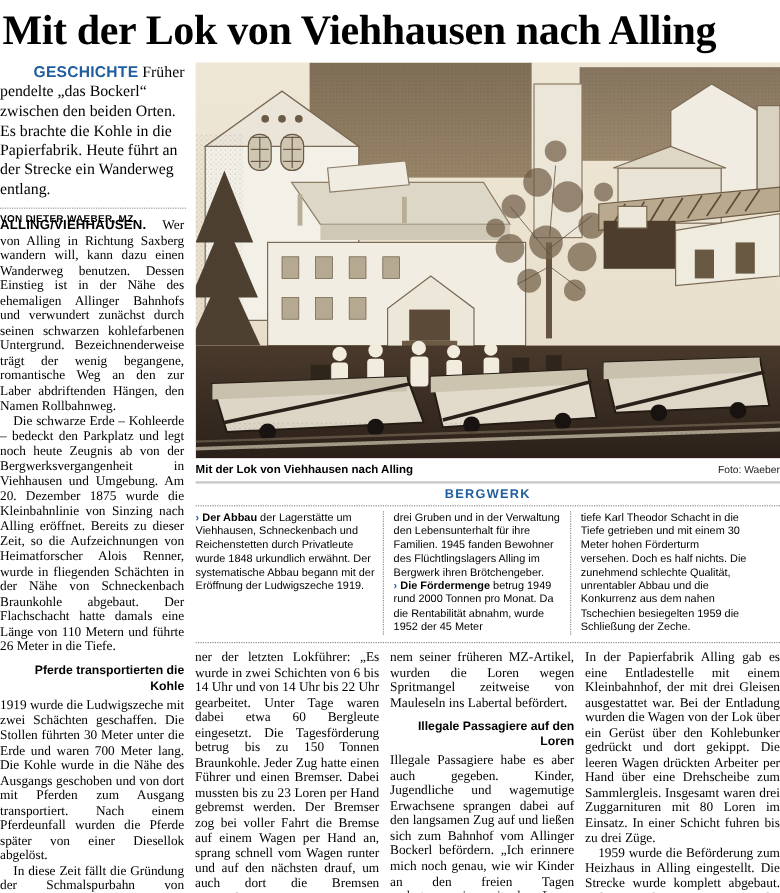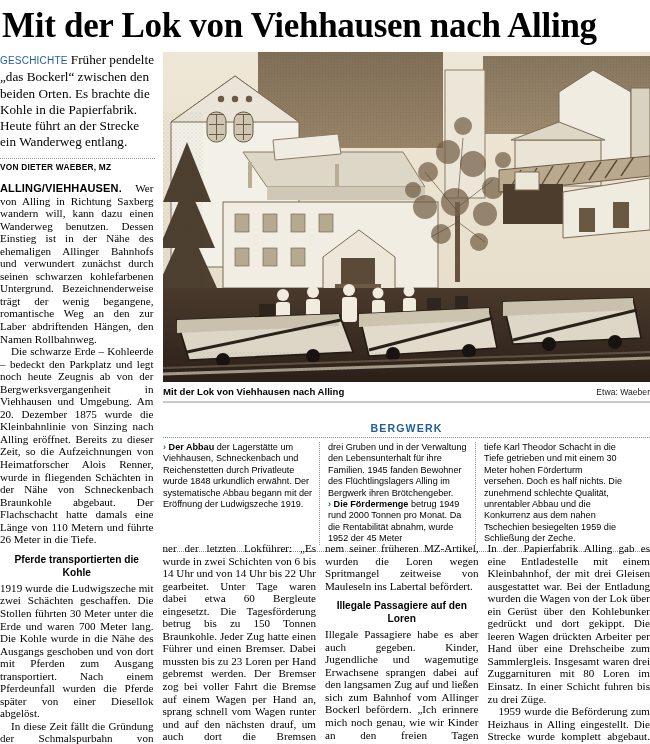--- a/index.html
+++ b/index.html
@@ -39,24 +39,25 @@
   .lead{
     font-family:"Liberation Serif", serif;
     font-size:13.2px;
     line-height:16.3px;
     color:#000;
     margin:0;
     text-align:left;
   }
   .kicker{
     font-family:"Liberation Sans", sans-serif;
-    font-weight:400;
-    font-size:10px;
+    font-weight:700;
+    font-size:13px;
     letter-spacing:0.2px;
     color:#1f5d9e;
+    margin-left:28px;
   }
   .dotrule{
     border-top:1px dotted #9a9a9a;
     margin:7px 0 3px 0;
     height:0;
   }
   .byline{
     font-family:"Liberation Sans", sans-serif;
     font-weight:700;
     font-size:8.3px;
@@ -86,21 +87,21 @@
   .credit{
     font-size:8.6px;font-weight:400;color:#222;
   }
   .caption-rule{
     border-top:2px solid #c9c9c9;
     margin-top:4px;
   }
 
   
   .infobox{
-    margin-top:16px;
+    margin-top:0px;
     margin-left:163px;
     width:487px;
   }
   .infobox-title{
     font-family:"Liberation Sans", sans-serif;
     font-weight:700;
     font-size:10.6px;
     letter-spacing:1.1px;
     color:#1f5d9e;
     text-align:center;
@@ -159,21 +160,21 @@
     font-size:11px;
     letter-spacing:0.15px;
   }
   .subhead{
     font-family:"Liberation Sans", sans-serif;
     font-weight:700;
     font-size:10.2px;
     line-height:13px;
     margin:7px 0 3px 0;
     text-indent:0;
-    text-align:center;
+    text-align:right;
   }
 </style>
 </head>
 <body>
 
 <div class="page">
 
   <h1 class="headline">Mit der Lok von Viehhausen nach Alling</h1>
 
   <div class="top">
@@ -364,21 +365,21 @@
             <circle cx="386" cy="292" r="7"></circle>
               <circle cx="452" cy="290" r="7"></circle>
           </g>
           <path d="M0,322 L487,306" stroke="#cdc4ad" stroke-width="3" fill="none" opacity="0.75"></path>
           <path d="M0,316 L487,300" stroke="#7f705c" stroke-width="2" fill="none" opacity="0.6"></path>
           <rect x="0" y="300" width="487" height="30" fill="url(#spk2)" opacity="0.5"></rect>
         </svg>
       </div>
       <div class="caption-row">
         <div class="caption">Mit der Lok von Viehhausen nach Alling</div>
-        <div class="credit">Etwa: Waeber</div>
+        <div class="credit">Foto: Waeber</div>
       </div>
       <div class="caption-rule"></div>
     </div>
   </div>
 
   <div class="infobox">
     <div class="infobox-title">BERGWERK</div>
     <div class="infobox-rule"></div>
     <div class="infobox-cols">
 

